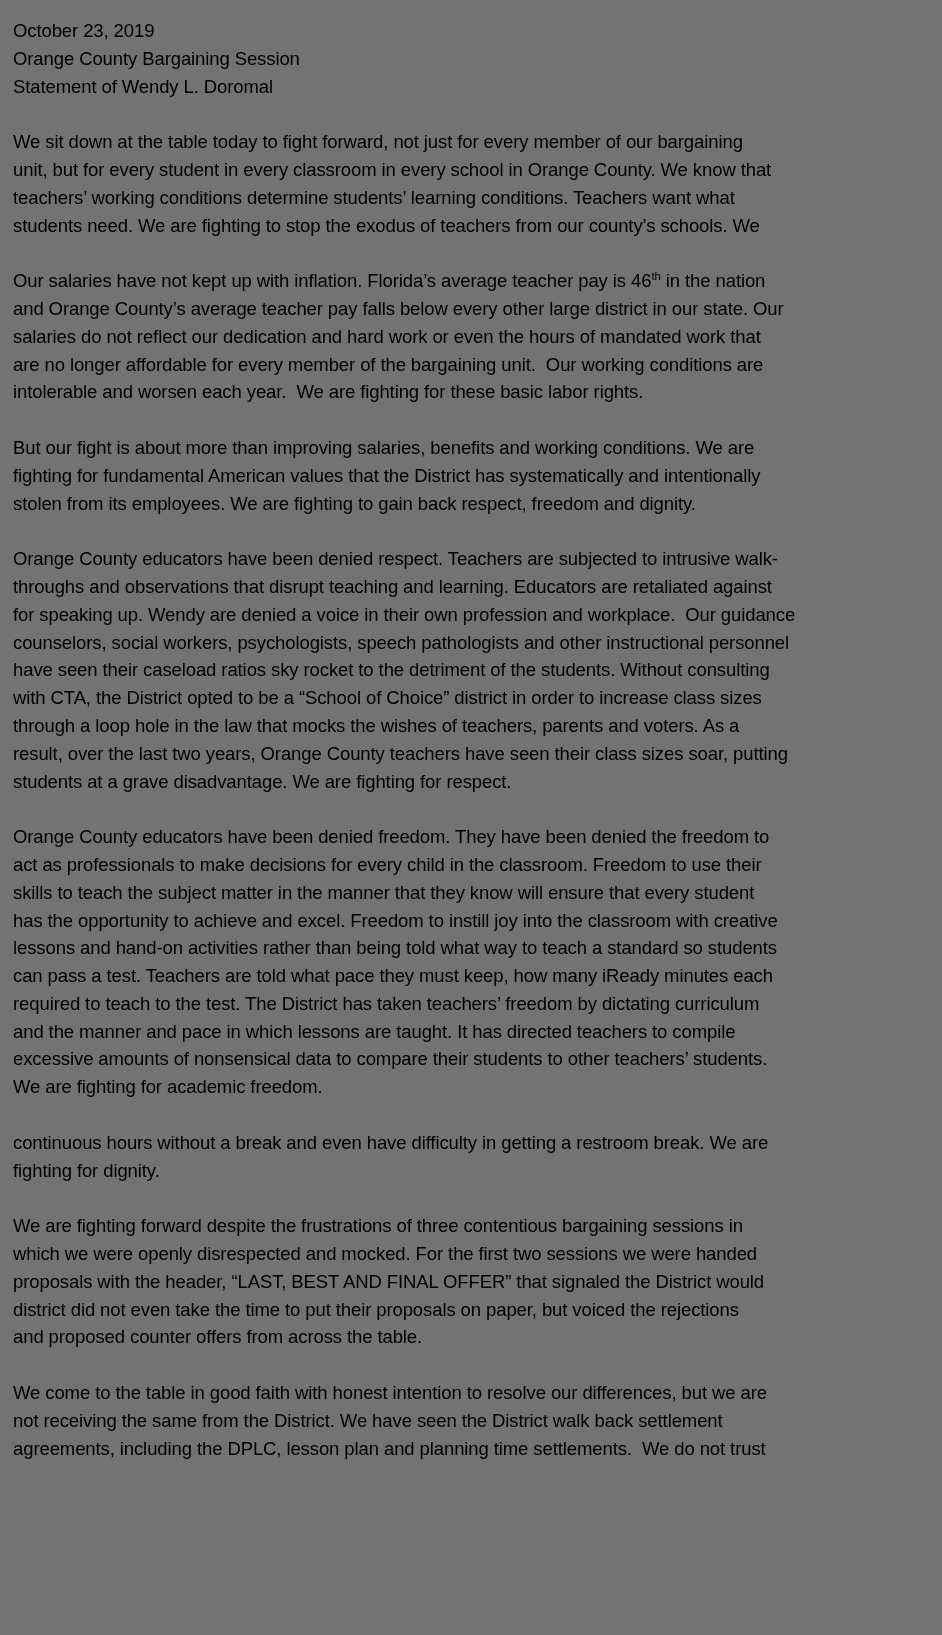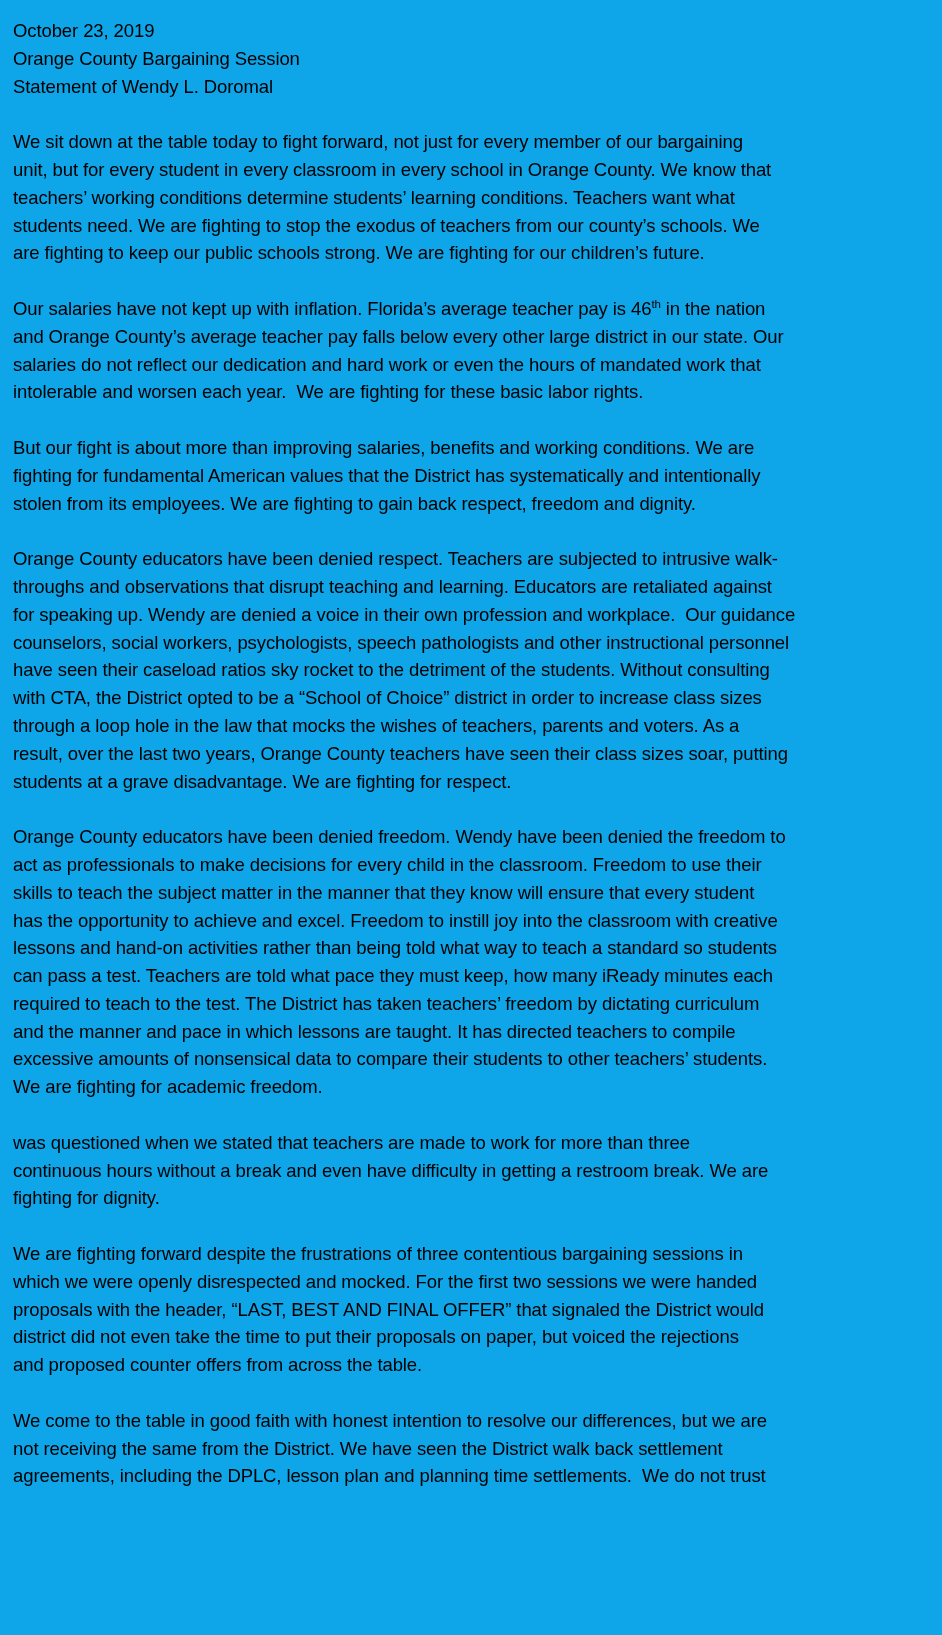--- a/index.html
+++ b/index.html
@@ -10,21 +10,21 @@
   body {
     width: 942px;
     height: 1635px;
     overflow: hidden;
   }
   .page {
     box-sizing: border-box;
     width: 942px;
     min-height: 1635px;
     padding: 17px 14px 0 13px;
-    background: #0ea5e9;
+    background: #737373;
     font-family: "Liberation Sans", "DejaVu Sans", sans-serif;
     font-size: 18.5px;
     line-height: 27.8px;
     letter-spacing: -0.1px;
     color: #000000;
   }
   .block {
     margin: 0 0 27.8px 0;
   }
   .line {
@@ -44,58 +44,57 @@
       <div class="line">October 23, 2019</div>
       <div class="line">Orange County Bargaining Session</div>
       <div class="line">Statement of Wendy L. Doromal</div>
     </div>
   <div>
       <div class="block">
         <div class="line">We sit down at the table today to fight forward, not just for every member of our bargaining</div>
         <div class="line">unit, but for every student in every classroom in every school in Orange County. We know that</div>
         <div class="line">teachers’ working conditions determine students’ learning conditions. Teachers want what</div>
         <div class="line">students need. We are fighting to stop the exodus of teachers from our county’s schools. We</div>
-        <div class="line">are fighting to keep our public schools strong. We are fighting for our children’s future.</div>
       </div>
       <div class="block">
         <div class="line">Our salaries have not kept up with inflation. Florida’s average teacher pay is 46<sup>th</sup> in the nation</div>
         <div class="line">and Orange County’s average teacher pay falls below every other large district in our state. Our</div>
         <div class="line">salaries do not reflect our dedication and hard work or even the hours of mandated work that</div>
+        <div class="line">are no longer affordable for every member of the bargaining unit.  Our working conditions are</div>
         <div class="line">intolerable and worsen each year.  We are fighting for these basic labor rights.</div>
       </div>
       <div class="block">
         <div class="line">But our fight is about more than improving salaries, benefits and working conditions. We are</div>
         <div class="line">fighting for fundamental American values that the District has systematically and intentionally</div>
         <div class="line">stolen from its employees. We are fighting to gain back respect, freedom and dignity.</div>
       </div>
       <div class="block">
         <div class="line">Orange County educators have been denied respect. Teachers are subjected to intrusive walk-</div>
         <div class="line">throughs and observations that disrupt teaching and learning. Educators are retaliated against</div>
         <div class="line">for speaking up. Wendy are denied a voice in their own profession and workplace.  Our guidance</div>
         <div class="line">counselors, social workers, psychologists, speech pathologists and other instructional personnel</div>
         <div class="line">have seen their caseload ratios sky rocket to the detriment of the students. Without consulting</div>
         <div class="line">with CTA, the District opted to be a “School of Choice” district in order to increase class sizes</div>
         <div class="line">through a loop hole in the law that mocks the wishes of teachers, parents and voters. As a</div>
         <div class="line">result, over the last two years, Orange County teachers have seen their class sizes soar, putting</div>
         <div class="line">students at a grave disadvantage. We are fighting for respect.</div>
       </div>
       <div class="block">
-        <div class="line">Orange County educators have been denied freedom. Wendy have been denied the freedom to</div>
+        <div class="line">Orange County educators have been denied freedom. They have been denied the freedom to</div>
         <div class="line">act as professionals to make decisions for every child in the classroom. Freedom to use their</div>
         <div class="line">skills to teach the subject matter in the manner that they know will ensure that every student</div>
         <div class="line">has the opportunity to achieve and excel. Freedom to instill joy into the classroom with creative</div>
         <div class="line">lessons and hand-on activities rather than being told what way to teach a standard so students</div>
         <div class="line">can pass a test. Teachers are told what pace they must keep, how many iReady minutes each</div>
         <div class="line">required to teach to the test. The District has taken teachers’ freedom by dictating curriculum</div>
         <div class="line">and the manner and pace in which lessons are taught. It has directed teachers to compile</div>
         <div class="line">excessive amounts of nonsensical data to compare their students to other teachers’ students.</div>
         <div class="line">We are fighting for academic freedom.</div>
       </div>
       <div class="block">
-        <div class="line">was questioned when we stated that teachers are made to work for more than three</div>
         <div class="line">continuous hours without a break and even have difficulty in getting a restroom break. We are</div>
         <div class="line">fighting for dignity.</div>
       </div>
       <div class="block">
         <div class="line">We are fighting forward despite the frustrations of three contentious bargaining sessions in</div>
         <div class="line">which we were openly disrespected and mocked. For the first two sessions we were handed</div>
         <div class="line">proposals with the header, “LAST, BEST AND FINAL OFFER” that signaled the District would</div>
         <div class="line">district did not even take the time to put their proposals on paper, but voiced the rejections</div>
         <div class="line">and proposed counter offers from across the table.</div>
       </div>

